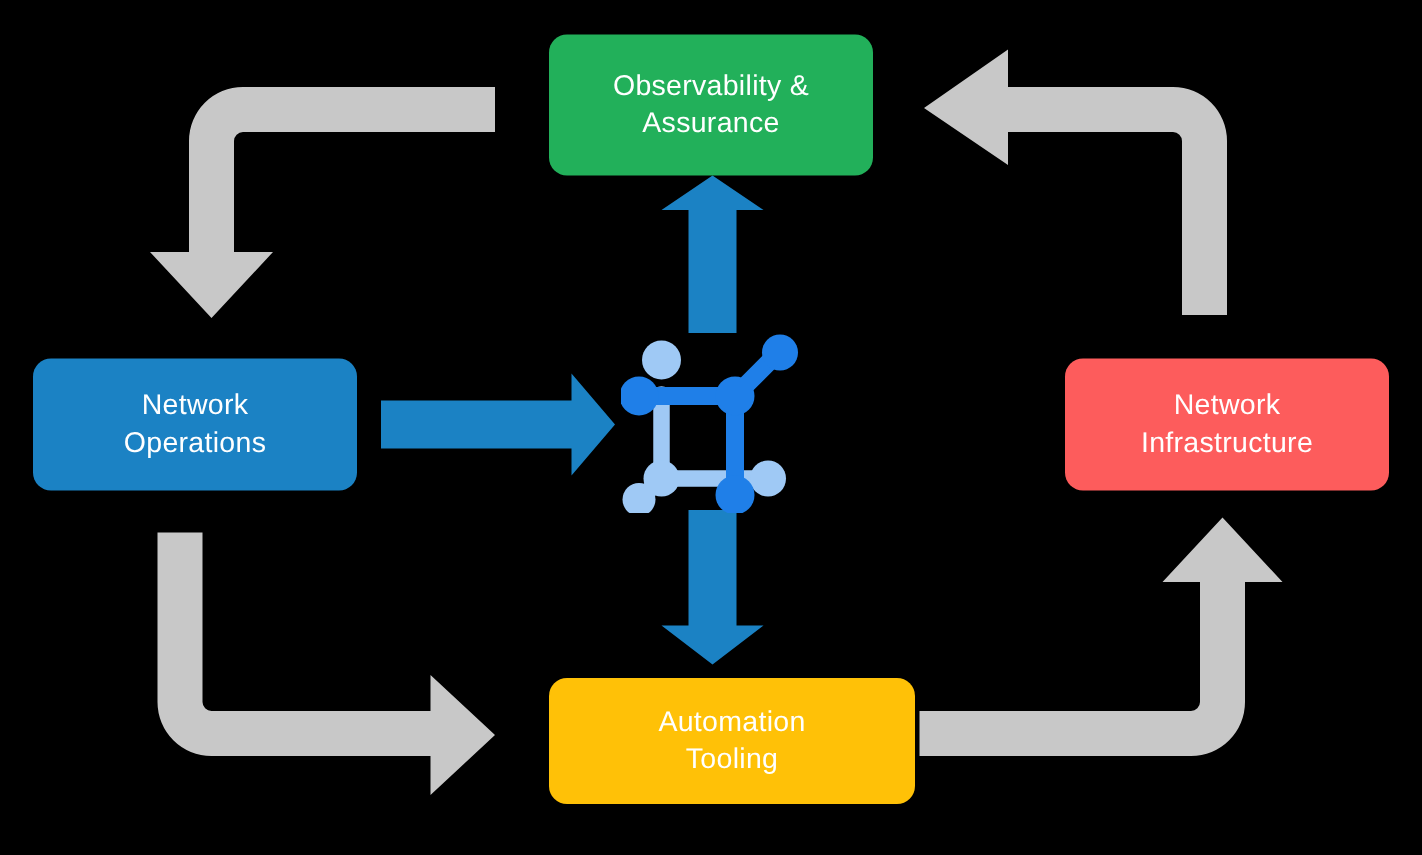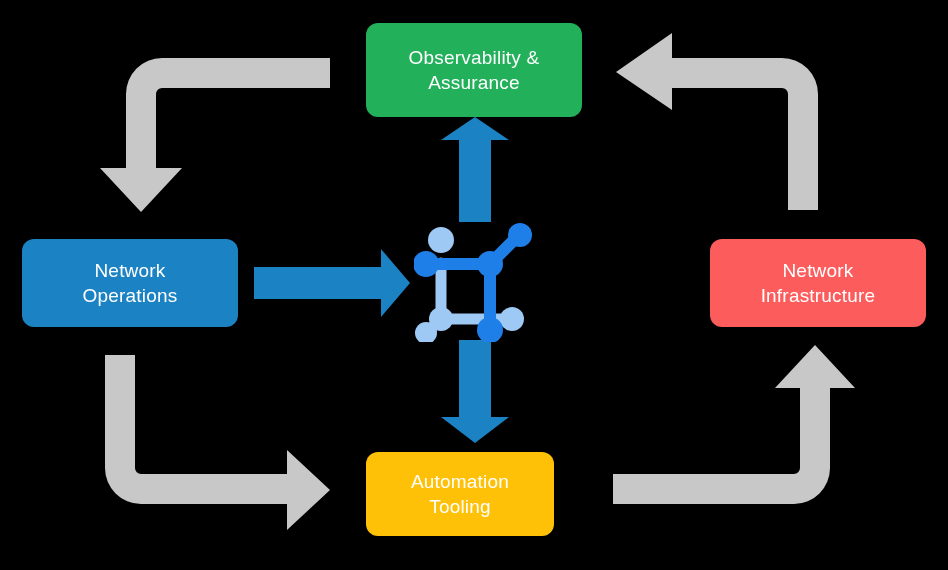--- a/index.html
+++ b/index.html
@@ -31,21 +31,21 @@
     font-weight: 400;
     letter-spacing: 0.2px;
     box-sizing: border-box;
     padding: 6px 10px;
   }
   .node-label { display: block; white-space: pre-line; }
 
   #box-observability { left: 366px; top: 23px;  width: 216px; height: 94px; background: #22b05a; }
   #box-operations    { left: 22px;  top: 239px; width: 216px; height: 88px; background: #1b82c4; }
   #box-infrastructure{ left: 710px; top: 239px; width: 216px; height: 88px; background: #fd5c5c; }
-  #box-automation    { left: 366px; top: 452px; width: 188px; height: 84px; background: #ffc107; }
+  #box-automation    { left: 366px; top: 452px; width: 244px; height: 84px; background: #ffc107; }
 
   .svg-layer {
     position: absolute;
     left: 0; top: 0;
     width: 948px; height: 570px;
   }
   .center-icon {
     position: absolute;
     left: 414px; top: 218px;
     width: 124px; height: 124px;

